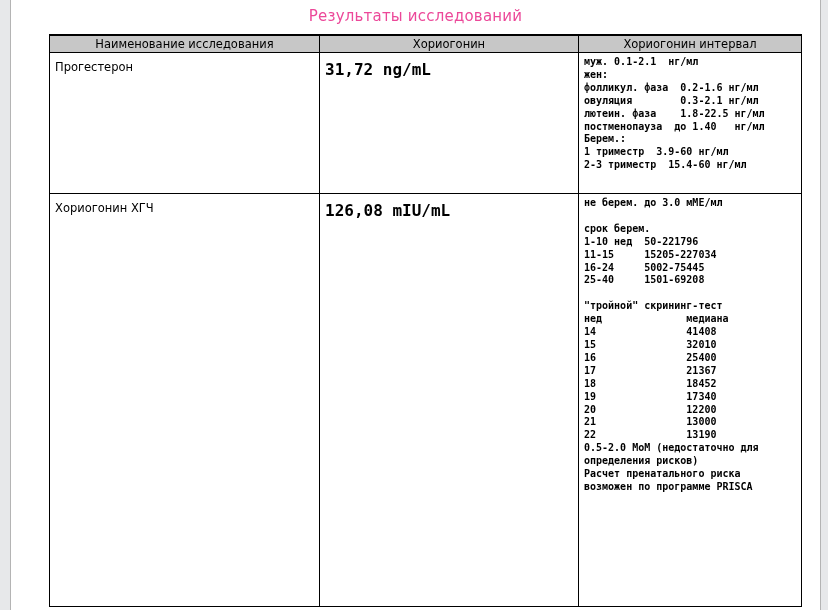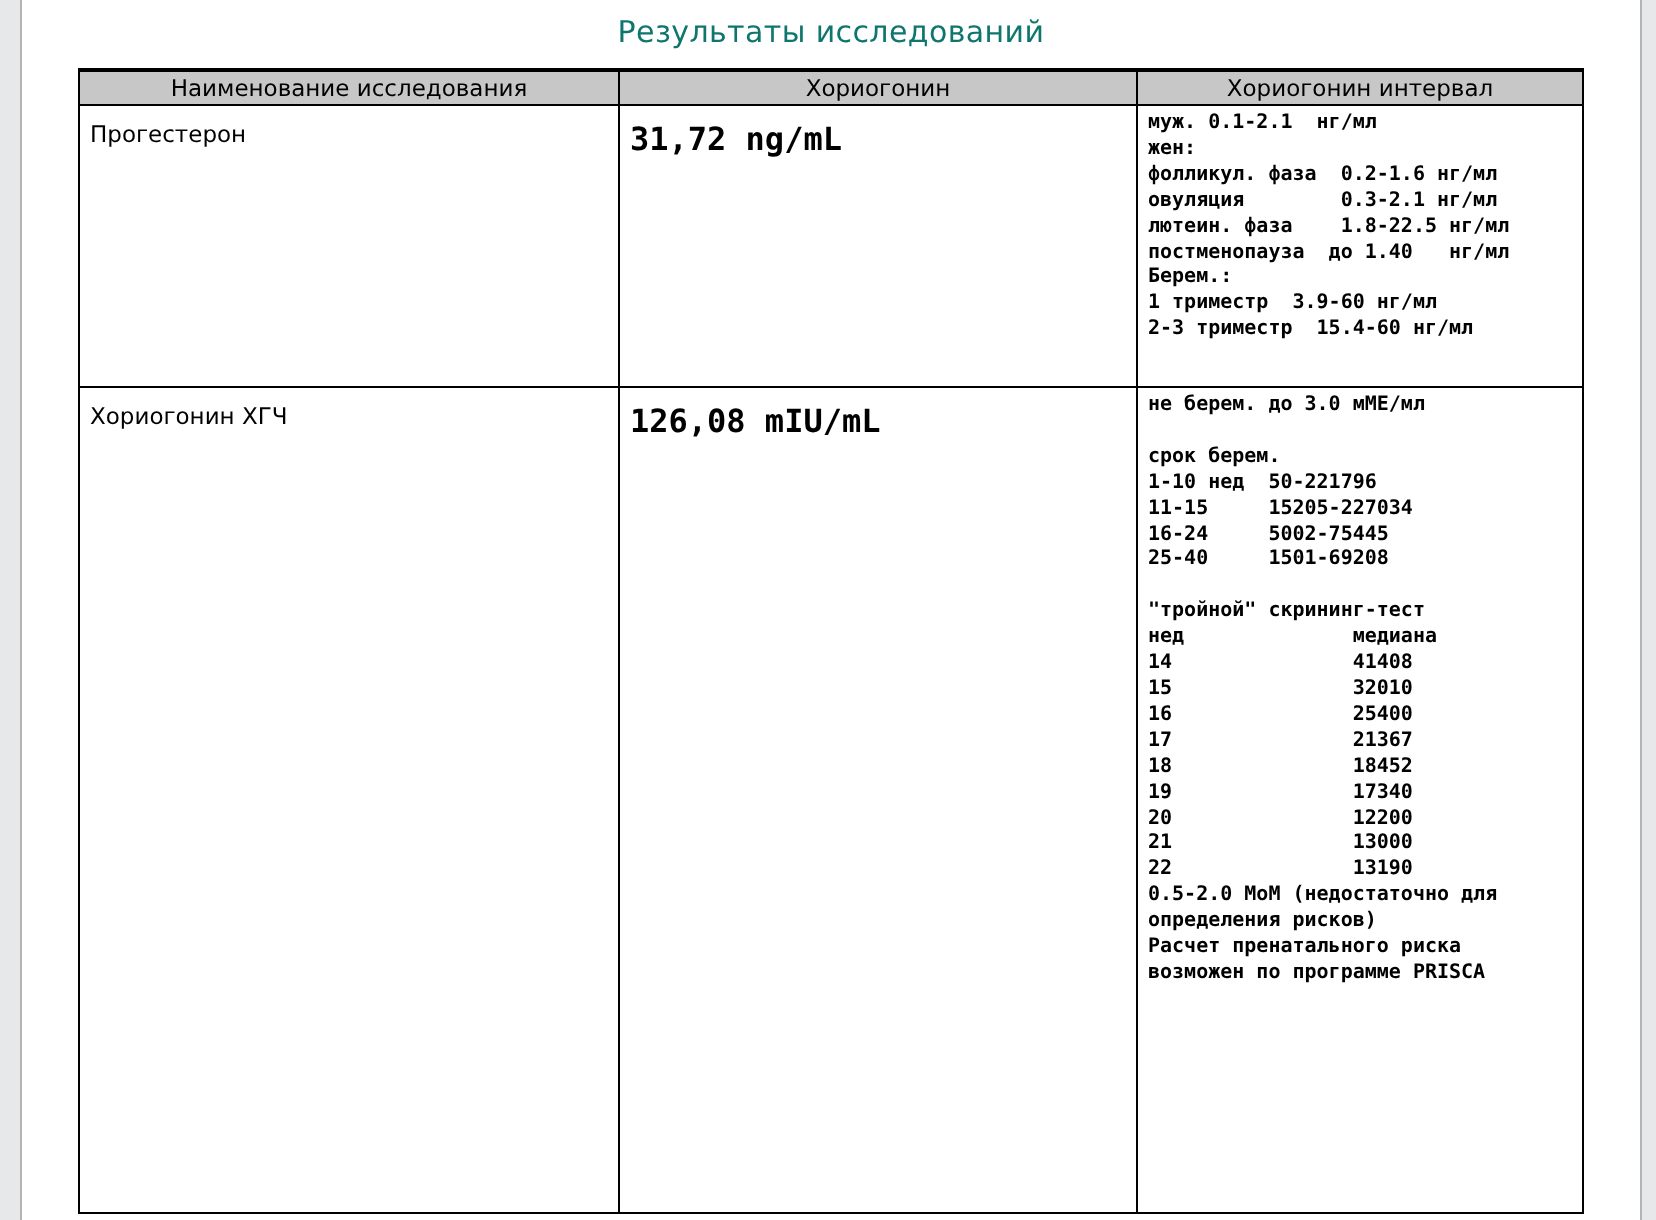--- a/index.html
+++ b/index.html
@@ -15,27 +15,27 @@
     width: 811px; height: 610px;
     background: #ffffff;
     border-left: 1px solid #b4b4b4;
     border-right: 1px solid #b4b4b4;
   }
   .page-title {
     margin: 7px 0 9px 0;
     text-align: center;
     font-size: 15px;
     font-weight: 400;
-    color: #0f766e;
+    color: #ec4899;
     letter-spacing: 0.2px;
   }
   table.results {
     border-collapse: collapse;
     table-layout: fixed;
-    margin-left: 28px;
+    margin-left: 38px;
     width: 752px;
   }
   .results th {
     background: #c7c7c7;
     border: 1px solid #000;
     border-top: 2px solid #000;
     font-size: 11.5px;
     font-weight: 400;
     text-align: center;
     padding: 1px 2px;

